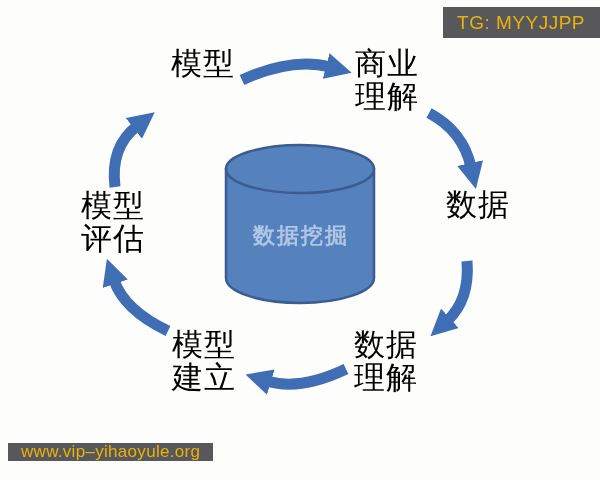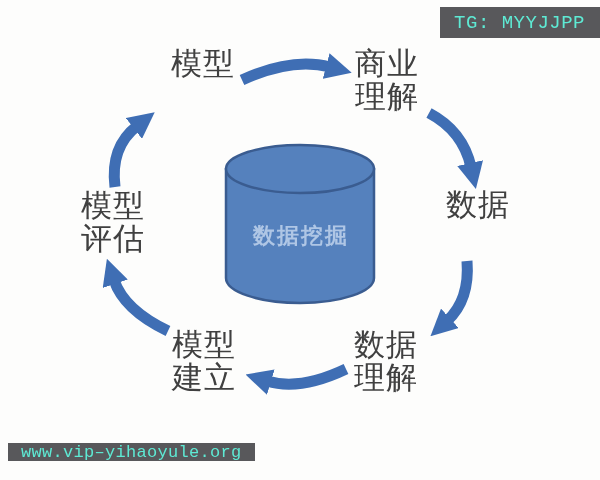--- a/index.html
+++ b/index.html
@@ -11,35 +11,35 @@
     font-family:"DejaVu Sans",sans-serif;
   }
   .diagram-svg{position:absolute;left:0;top:0;}
   .stage{
     position:absolute;
     width:70px;
     text-align:center;
     font-family:"DejaVu Serif","Liberation Serif",serif;
     font-size:31px;
     line-height:33px;
-    color:#404040;
+    color:#000000;
     letter-spacing:1px;
     white-space:nowrap;
   }
   .stage-top-left    {left:168px; top:47px;}
   .stage-top-right   {left:352px; top:47px;}
   .stage-right       {left:443px; top:188px;}
   .stage-bottom-right{left:351px; top:328px;}
   .stage-bottom-left {left:169px; top:328px;}
   .stage-left        {left:78px;  top:189px;}
   .badge{
     position:absolute;
     background:#58585b;
-    color:#5eead4;
-    font-family:Liberation Mono, monospace;
+    color:#eab308;
+    font-family:Liberation Sans, sans-serif;
     display:flex;align-items:center;
   }
   .badge-tg{
     right:0; top:7px;
     height:31px;
     padding:0 15px 0 14px;
     font-size:19px;
     letter-spacing:0.5px;
   }
   .badge-url{

